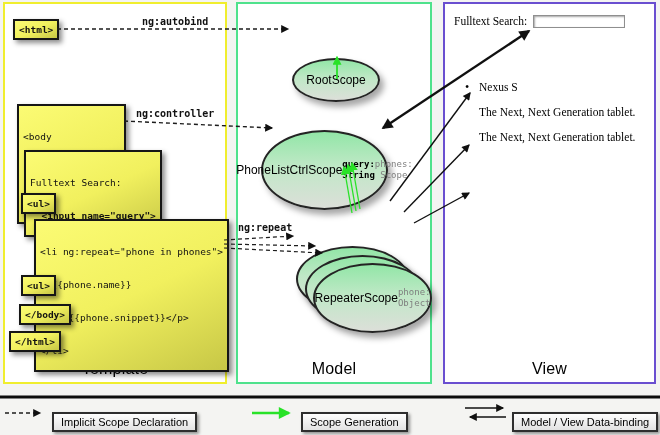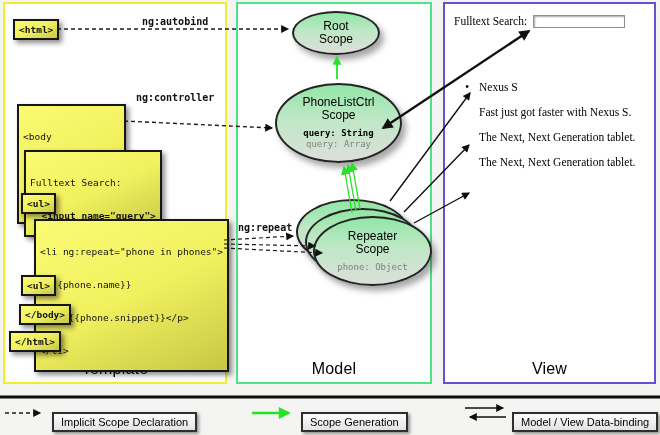--- a/index.html
+++ b/index.html
@@ -27,35 +27,35 @@
   #bx-body{left:17px;top:104px;}
   #bx-fulltext{left:24px;top:150px;}
   #bx-ul1{left:21px;top:193px;}
   #bx-li{left:34px;top:219px;}
   #bx-ul2{left:21px;top:275px;}
   #bx-bodyc{left:19px;top:304px;}
   #bx-htmlc{left:9px;top:331px;}
   
   .arrlabel{position:absolute;z-index:6;font:bold 10px "DejaVu Sans Mono",monospace;color:#111;text-align:center;}
   #lb-autobind{left:142px;top:16px;}
-  #lb-controller{left:136px;top:92px;}
+  #lb-controller{left:136px;top:108px;}
   #lb-repeat{left:238px;top:222px;}
   
   .ellipse{position:absolute;border:2px solid #242424;border-radius:50%;
     background:linear-gradient(180deg,#92e6a7 0%,#bfe8c6 45%,#dcdfd9 100%);
     box-shadow:4px 5px 6px rgba(0,0,0,.35);
-    display:flex;flex-direction:column;align-items:center;justify-content:center;
-    text-align:center;}
+    display:flex;flex-direction:row;align-items:center;justify-content:center;
+    text-align:center;margin-top:47px;}
   .sname{font:12px/13px "Liberation Sans",sans-serif;}
   .sprop{font:9px/11px "DejaVu Sans Mono",monospace;}
   .sprop.bold{font-weight:bold;}
   .sprop.gray{color:#7f7f7f;}
   .spacer{height:6px;}
   #ell-root{left:292px;top:11px;width:84px;height:40px;}
-  #ell-plc{left:275px;top:83px;width:123px;height:76px;z-index:2;}
+  #ell-plc{left:261px;top:83px;width:123px;height:76px;z-index:2;}
   #rep-back{left:296px;top:199px;width:109px;height:62px;z-index:1;}
   #rep-mid{left:305px;top:208px;width:111px;height:64px;z-index:2;}
   #rep-front{left:313px;top:216px;width:115px;height:66px;z-index:3;text-align:right;}
   
   .serif{font-family:"Liberation Serif",serif;}
   #search-label{position:absolute;left:454px;top:15px;font-size:11.5px;}
   #search-input{position:absolute;left:533px;top:15px;width:90px;height:11px;
     border:1px solid #8f8f8f;box-shadow:inset 1px 1px 2px rgba(0,0,0,.35);
     background:#fff;padding:0;}
   #view-list{position:absolute;left:465px;top:80px;font-size:11.5px;white-space:nowrap;}
@@ -124,39 +124,38 @@
 <div class="ellipse" id="ell-root">
   <div class="sname">Root</div>
   <div class="sname">Scope</div>
 </div>
 
 <div class="ellipse" id="ell-plc">
   <div class="sname">PhoneListCtrl</div>
   <div class="sname">Scope</div>
   <div class="spacer"></div>
   <div class="sprop bold">query: String</div>
-  <div class="sprop gray">query: Array</div>
+  <div class="sprop gray">phones: Scope</div>
 </div>
 
 <div class="ellipse" id="rep-back"></div>
 <div class="ellipse" id="rep-mid"></div>
 <div class="ellipse" id="rep-front">
   <div class="sname">Repeater</div>
   <div class="sname">Scope</div>
   <div class="spacer"></div>
   <div class="sprop gray">phone: Object</div>
 </div>
 
 <div class="serif" id="search-label">Fulltext Search:</div>
 <input id="search-input" value="" style="">
 
 <div class="serif" id="view-list">
   <div>
     <div class="v-title"><span class="bullet">•</span><span>Nexus S</span></div>
-    <div class="v-snippet">Fast just got faster with Nexus S.</div>
   </div>
   <div>
     <div class="v-snippet">The Next, Next Generation tablet.</div>
   </div>
   <div>
     <div class="v-snippet">The Next, Next Generation tablet.</div>
   </div>
 </div>
 
 <div class="legbox" id="leg1">Implicit Scope Declaration</div>

